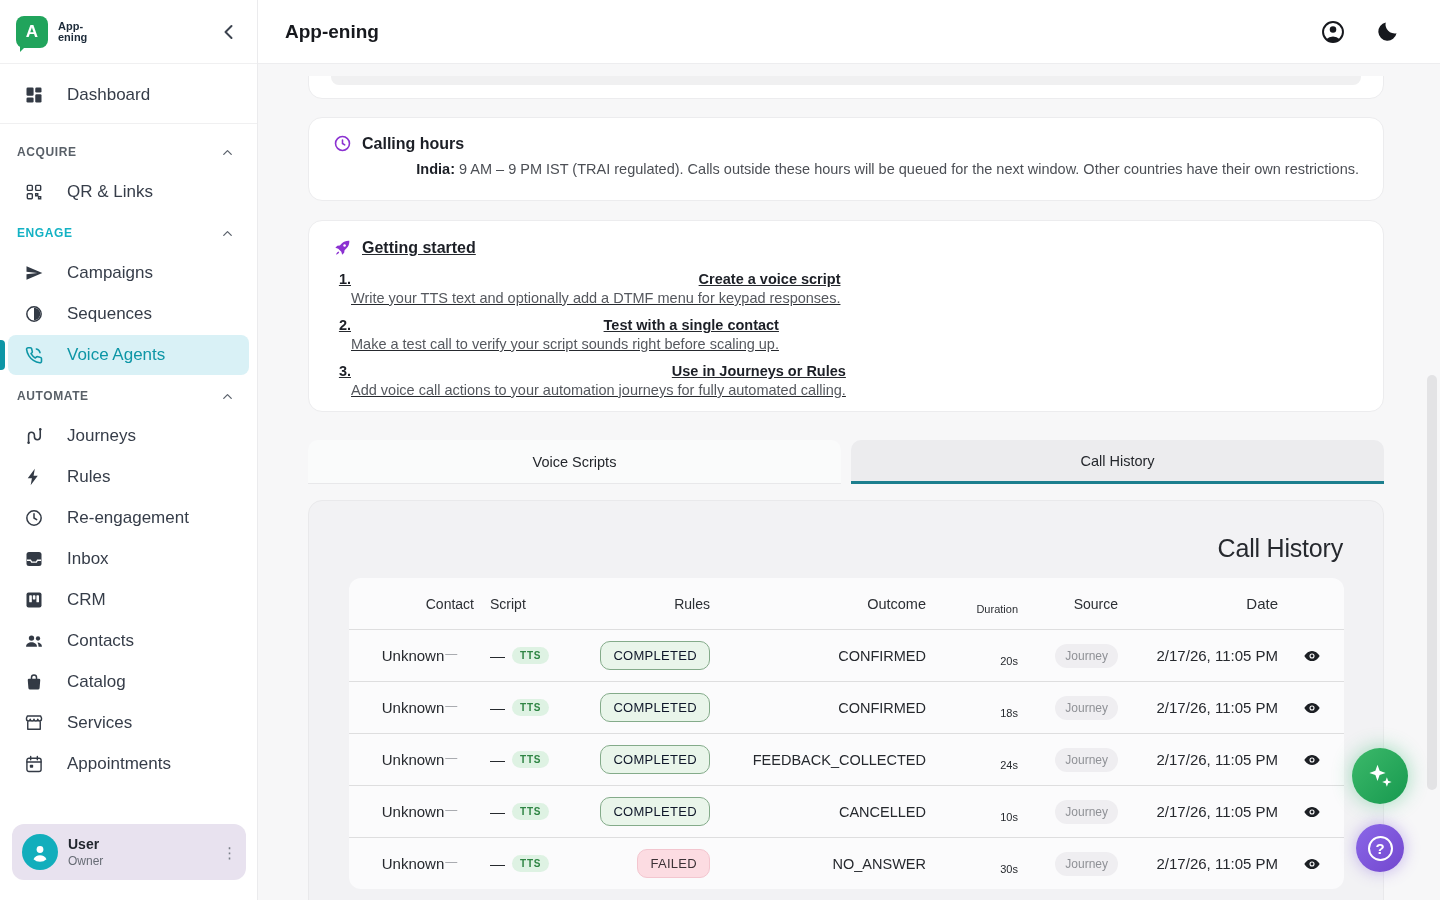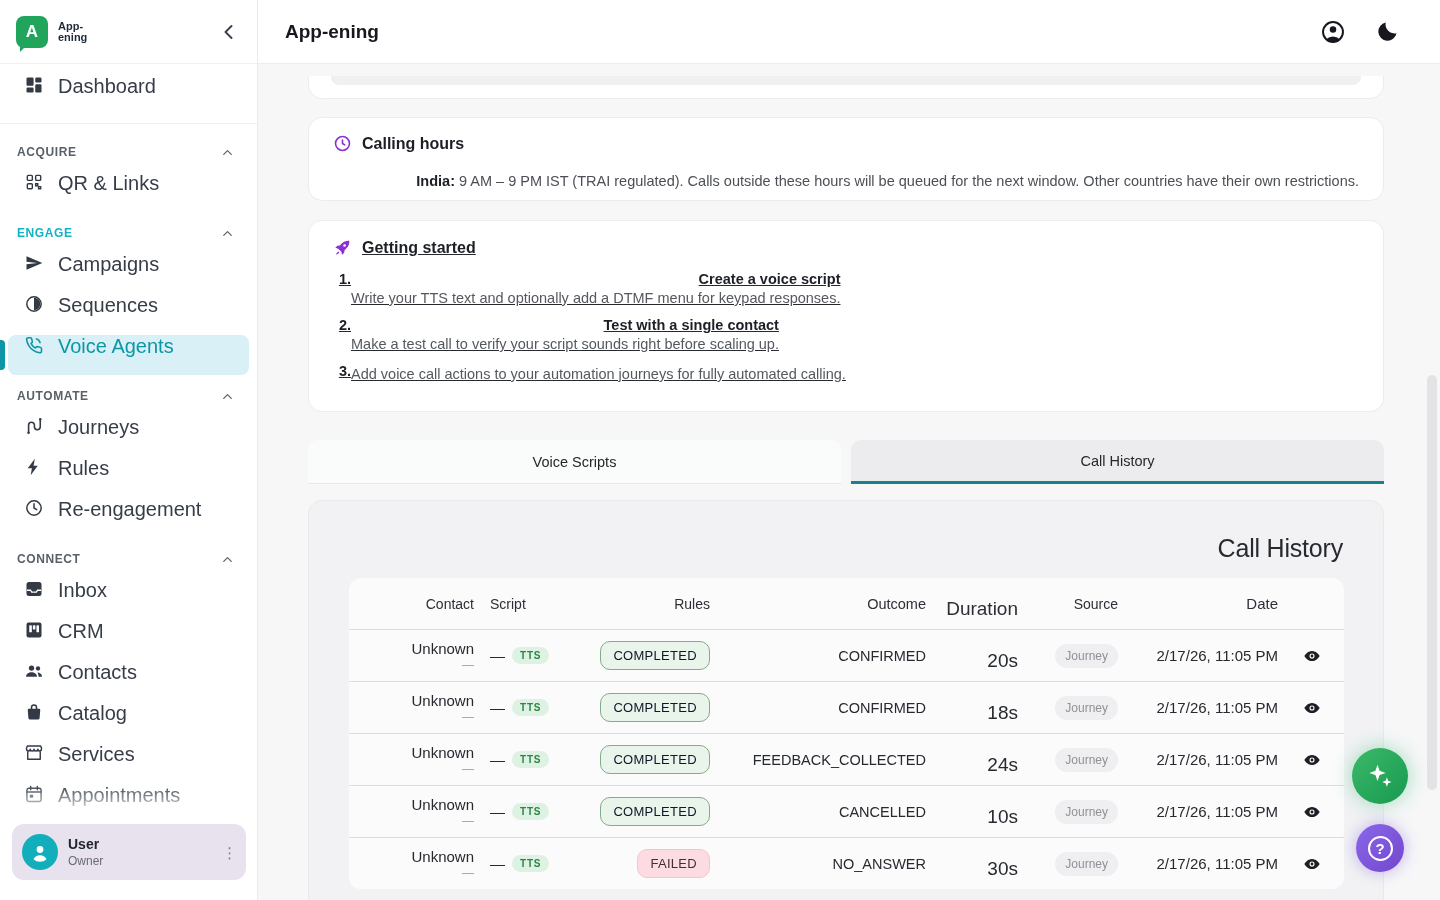--- a/index.html
+++ b/index.html
@@ -8,21 +8,21 @@
 
   
   .sidebar { position:absolute; left:0; top:0; width:258px; height:900px; background:#fff; border-right:1px solid #ebebed; z-index:30; }
   .side-logo { height:64px; border-bottom:1px solid #f0f0f1; display:flex; align-items:center; padding:0 16px; }
   .logo-mark { width:32px; height:32px; background:#21a45c; border-radius:8px; position:relative; display:flex; align-items:center; justify-content:center; }
   .logo-mark::after { content:""; position:absolute; left:4px; bottom:-4px; width:0; height:0; border-left:7px solid #21a45c; border-bottom:7px solid transparent; }
   .logo-letter { color:#fff; font-size:17px; font-weight:bold; }
   .logo-text { margin-left:10px; display:flex; flex-direction:column; font-size:11px; font-weight:bold; color:#1d2b3a; line-height:11px; }
   .collapse-btn { margin-left:auto; background:none; border:none; cursor:pointer; width:24px; height:24px; }
   .side-nav { padding-top:11px; }
-  .nav-item { height:40px; margin:0 8px 1px 8px; border-radius:8px; display:flex; padding:0 16px; gap:14px; font-size:20px; color:#363d49; cursor:pointer; position:relative; }
+  .nav-item { height:40px; margin:0 8px 1px 8px; border-radius:8px; display:flex; align-items:center; padding:0 16px; gap:23px; font-size:17px; color:#363d49; cursor:pointer; position:relative; }
   .nav-item .nav-ic { width:20px; height:20px; flex:0 0 20px; display:flex; }
   .nav-item.active { background:#d9f1f6; color:#0d96a6; }
   .nav-item.active::before { content:""; position:absolute; left:-8px; top:5px; width:5px; height:30px; background:#0d96a6; border-radius:0 4px 4px 0; }
   .divider { border-top:1px solid #f0f0f1; margin:8px 0; }
   .section-head { height:40px; display:flex; align-items:center; justify-content:space-between; padding:0 22px 0 17px; font-size:12px; font-weight:bold; letter-spacing:.6px; color:#596068; }
   .section-head.engage { color:#13b2c4; }
   .section-head .chev { width:15px; height:15px; }
   .side-fade { position:absolute; left:0; bottom:84px; width:257px; height:32px; background:linear-gradient(rgba(255,255,255,0), #fff); pointer-events:none; }
   .user-card { position:absolute; left:12px; bottom:20px; width:234px; height:56px; background:#e8e2ef; border-radius:12px; display:flex; align-items:center; padding:0 10px; gap:10px; }
   .avatar { width:36px; height:36px; border-radius:50%; background:#12aebc; display:flex; align-items:center; justify-content:center; overflow:hidden; }
@@ -42,21 +42,21 @@
   .content { position:absolute; left:258px; top:76px; width:1182px; height:892px; overflow:hidden;text-align:right; }
   .card { position:absolute; left:50px; width:1076px; background:#fff; border:1px solid #ececee; border-radius:14px; }
 
   .partial-card { top:-22px; height:45px; }
   .partial-bar { position:absolute; top:21px; left:22px; right:22px; height:9px; background:#f0f0f1; border-radius:0 0 8px 8px; }
 
   .calling-card { top:41px; height:84px; padding:16px 24px; }
   .card-title-row { display:flex; align-items:center; gap:10px; }
   .card-title-row svg { width:19px; height:19px; }
   .card-title { font-size:16px; font-weight:bold; color:#1c1f26; }
-  .calling-text { margin-top:20px; font-size:14.5px; color:#4c4f55; }
+  .calling-text { margin-top:8px; font-size:14.5px; color:#4c4f55; }
   .calling-text b { color:#1c1f26; }
 
   .getting-card { top:144px; height:192px; padding:17px 24px;text-decoration:underline; }
   .steps { margin-top:14px; display:flex; flex-direction:column; gap:11px; }
   .step { display:flex; font-size:14.5px; }
   .step-num { width:18px; color:#1c1f26; font-weight:bold; }
   .step-title { color:#1c1f26; font-weight:bold; }
   .step-desc { margin-top:3px; color:#55585e; }
 
   .tabs { position:absolute; top:364px; left:50px; width:1076px; height:44px; display:flex; gap:10px; }
@@ -68,25 +68,25 @@
   .history-title { font-size:25px; font-weight:500; color:#26292e; letter-spacing:-.2px; }
   .history-sub { margin-top:7px; font-size:15px; font-weight:bold; color:#23262b; }
   .table { margin-top:15px; width:995px; background:#fbfbfc; border-radius:12px; overflow:hidden; }
   .trow { display:flex; align-items:center; height:52px; border-top:1px solid #dededf; }
   .trow.thead { height:51px; border-top:none; font-size:14px; font-weight:500; color:#2c2f34; }
   .cell { padding-left:16px; }
   .col-contact { width:125px; }
   .col-script  { width:82px; display:flex; align-items:center; gap:7px; }
   .col-status  { width:154px; }
   .col-outcome { width:216px; font-size:14.5px; }
-  .col-duration{ width:92px; font-size:19px;margin-top:11px; }
+  .col-duration{ width:92px; font-size:11px;margin-top:11px; }
   .col-source  { width:100px; }
   .col-date    { width:160px; font-size:15px; }
   .col-actions { flex:1; display:flex; justify-content:flex-end; padding-right:20px; }
-  .contact-cell { display:flex; flex-direction:column; justify-content:center; gap:1px; }
+  .contact-cell { display:flex; justify-content:center; gap:1px; }
   .contact-name { font-size:15px; color:#26292e; }
   .contact-sub { font-size:12px; color:#9fa1a6; }
   .script-dash { font-size:15px; color:#26292e; }
   .tts-badge { background:#def2e3; color:#2f8544; font-size:10px; font-weight:bold; letter-spacing:.8px; padding:3px 8px; border-radius:9px; }
   .status-badge { display:inline-block; padding:6px 12px; border-radius:10px; font-size:13px; letter-spacing:.3px; }
   .status-badge.completed { background:#e9f5ea; border:1px solid #84ab8a; color:#0f172a; }
   .status-badge.failed { background:#fcdce2; border:1px solid #f3c6cf; color:#3c3236; }
   .source-pill { display:inline-block; background:#efeef1; color:#8f9196; font-size:12px; padding:5px 10px; border-radius:999px; }
   .eye-btn { background:none; border:none; cursor:pointer; width:24px; height:18px; display:flex; }
   .eye-btn svg { width:24px; height:18px; }
@@ -212,26 +212,20 @@
     <div class="nav-item">
       <span class="nav-ic">
           <svg viewBox="0 0 24 24" fill="none" stroke="#333a45" stroke-width="1.8" stroke-linecap="round">
             <circle cx="12" cy="12" r="8.6"></circle>
             <path d="M12 7v5l3.2 2"></path>
           </svg>
         </span>
       <span>Re-engagement</span>
     </div>
 
-    <div class="section-head">
-      <span>CONNECT</span>
-      <svg class="chev" viewBox="0 0 24 24" fill="none" stroke="#5a616b" stroke-width="2" stroke-linecap="round" stroke-linejoin="round">
-          <path d="M6 15l6-6 6 6"></path>
-        </svg>
-    </div>
     <div class="nav-item">
       <span class="nav-ic">
           <svg viewBox="0 0 24 24">
             <rect x="3" y="3.5" width="18" height="17" rx="3" fill="#333a45"></rect>
             <path d="M3.5 13.5h4.3l1.4 2.2h5.6l1.4-2.2h4.3" fill="none" stroke="#fff" stroke-width="1.6"></path>
           </svg>
         </span>
       <span>Inbox</span>
     </div>
     <div class="nav-item">
@@ -359,20 +353,21 @@
       <div class="step">
         <span class="step-num">2.</span>
         <div>
           <div class="step-title">Test with a single contact</div>
           <div class="step-desc">Make a test call to verify your script sounds right before scaling up.</div>
         </div>
       </div>
       <div class="step">
         <span class="step-num">3.</span>
         <div>
+          <div class="step-title">Use in Journeys or Rules</div>
           <div class="step-desc">Add voice call actions to your automation journeys for fully automated calling.</div>
         </div>
       </div>
     </div>
   </section>
 
   <div class="tabs">
     <div class="tab inactive">Voice Scripts</div>
     <div class="tab active">Call History</div>
   </div>

